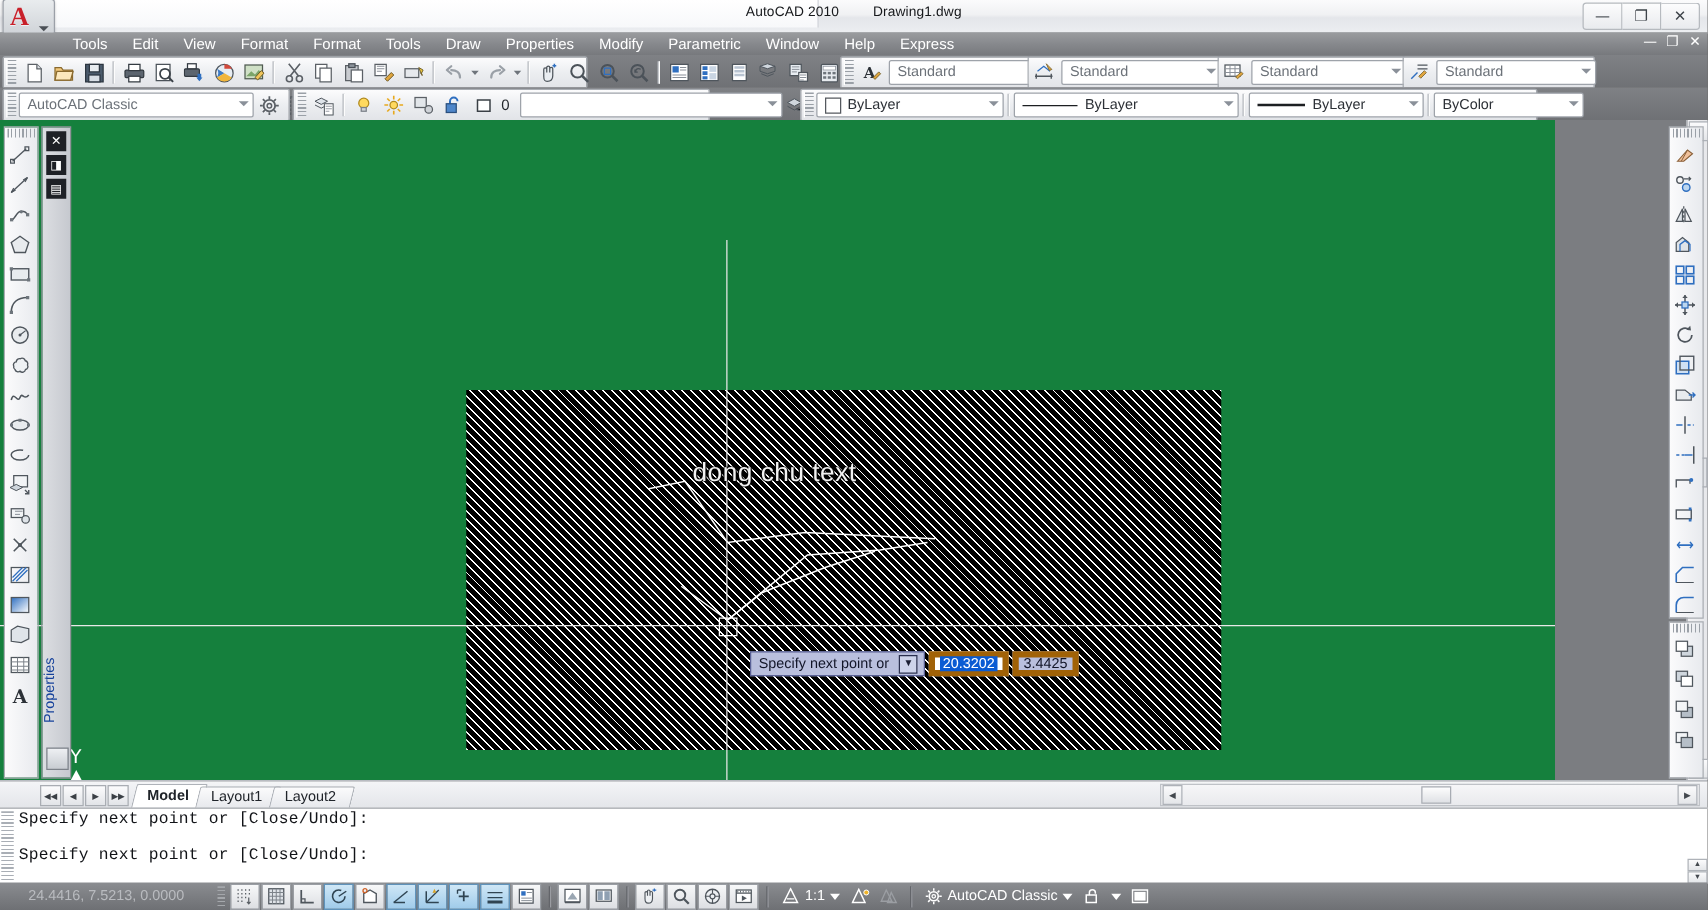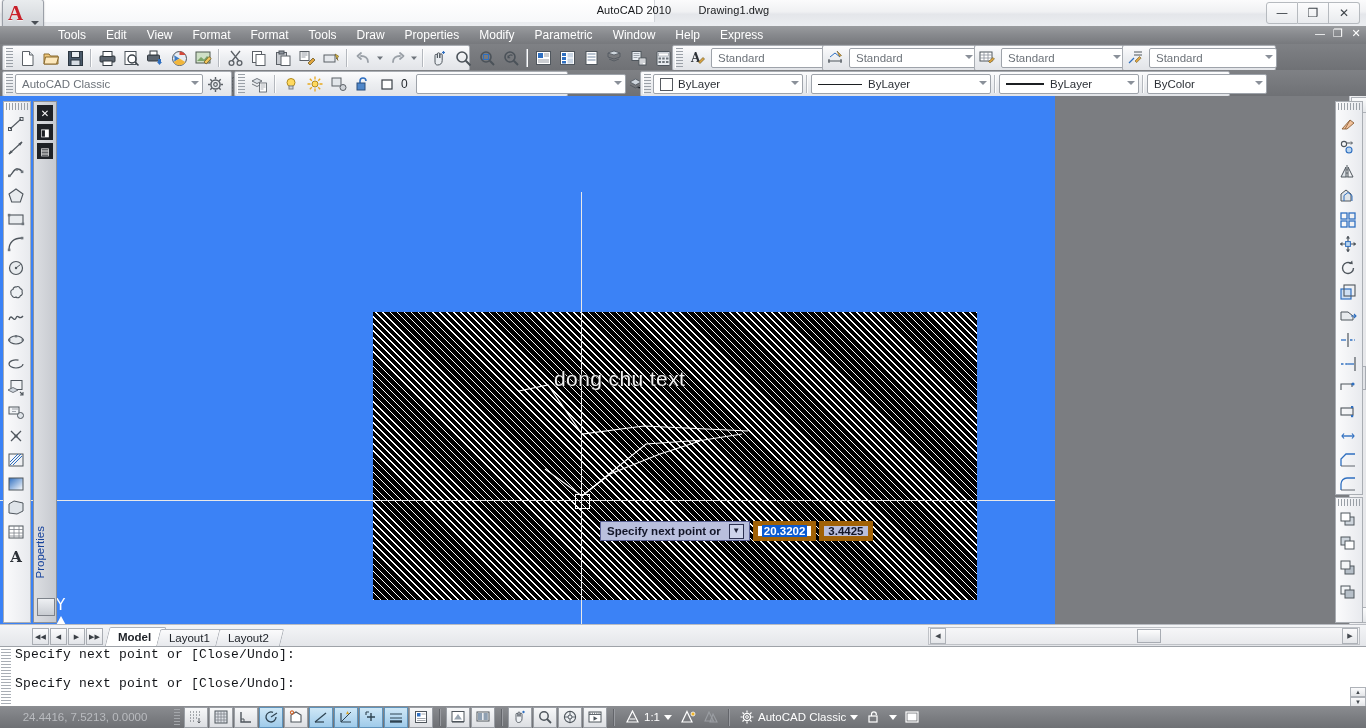--- a/index.html
+++ b/index.html
@@ -100,22 +100,23 @@
   .combo .dd{
     position:absolute;right:3px;top:6px;width:0;height:0;
     border-left:4px solid transparent;border-right:4px solid transparent;
     border-top:4px solid #8a9099;
   }
   .swatch{width:11px;height:11px;border:1px solid #55595f;background:#fff;margin-right:5px;flex:none;}
   .lineprev{width:44px;height:0;border-top:1.5px solid #1c1f22;margin-right:6px;flex:none;}
 
   
   .canvas{
-    position:absolute;left:0;top:96px;width:1055px;height:528px;background:#3b82f6;
+    position:absolute;left:0;top:96px;width:1198px;height:528px;background:#15803d;
     overflow:hidden;
+    padding-left:46px;
   }
   .canvas-frame{position:absolute;left:0;top:96px;width:1366px;height:528px;background:#7b7d81;}
 
   .hatchrect{
     position:absolute;left:373px;top:216px;width:604px;height:288px;
     background:
       repeating-linear-gradient(45deg,
         #ffffff 0px,#ffffff 1.1px,
         #000000 1.1px,#000000 5.0px);
     box-shadow:0 0 0 0 transparent;
@@ -135,21 +136,20 @@
   .cadtext{
     position:absolute;left:554px;top:271px;color:#f2f2f2;font-size:21px;
     font-family:"Liberation Sans",sans-serif;letter-spacing:.4px;
     text-shadow:0 0 1px #000,0 0 2px #000,1px 0 1px #000,-1px 0 1px #000;
   }
 
   
   .dyn{
     position:absolute;left:600px;top:425px;height:20px;display:flex;align-items:stretch;
     font-size:11.5px;
-    font-weight:bold;
   }
   .dyn-prompt{
     background:#b9bfdd;border:1px solid #5a6196;color:#121528;
     display:flex;align-items:center;padding:0 5px 0 6px;gap:8px;
   }
   .dyn-dd{
     width:13px;height:13px;border:1px solid #2b3050;background:#cdd3ea;
     display:flex;align-items:center;justify-content:center;font-size:8px;color:#1a1e33;
     line-height:1;
   }

